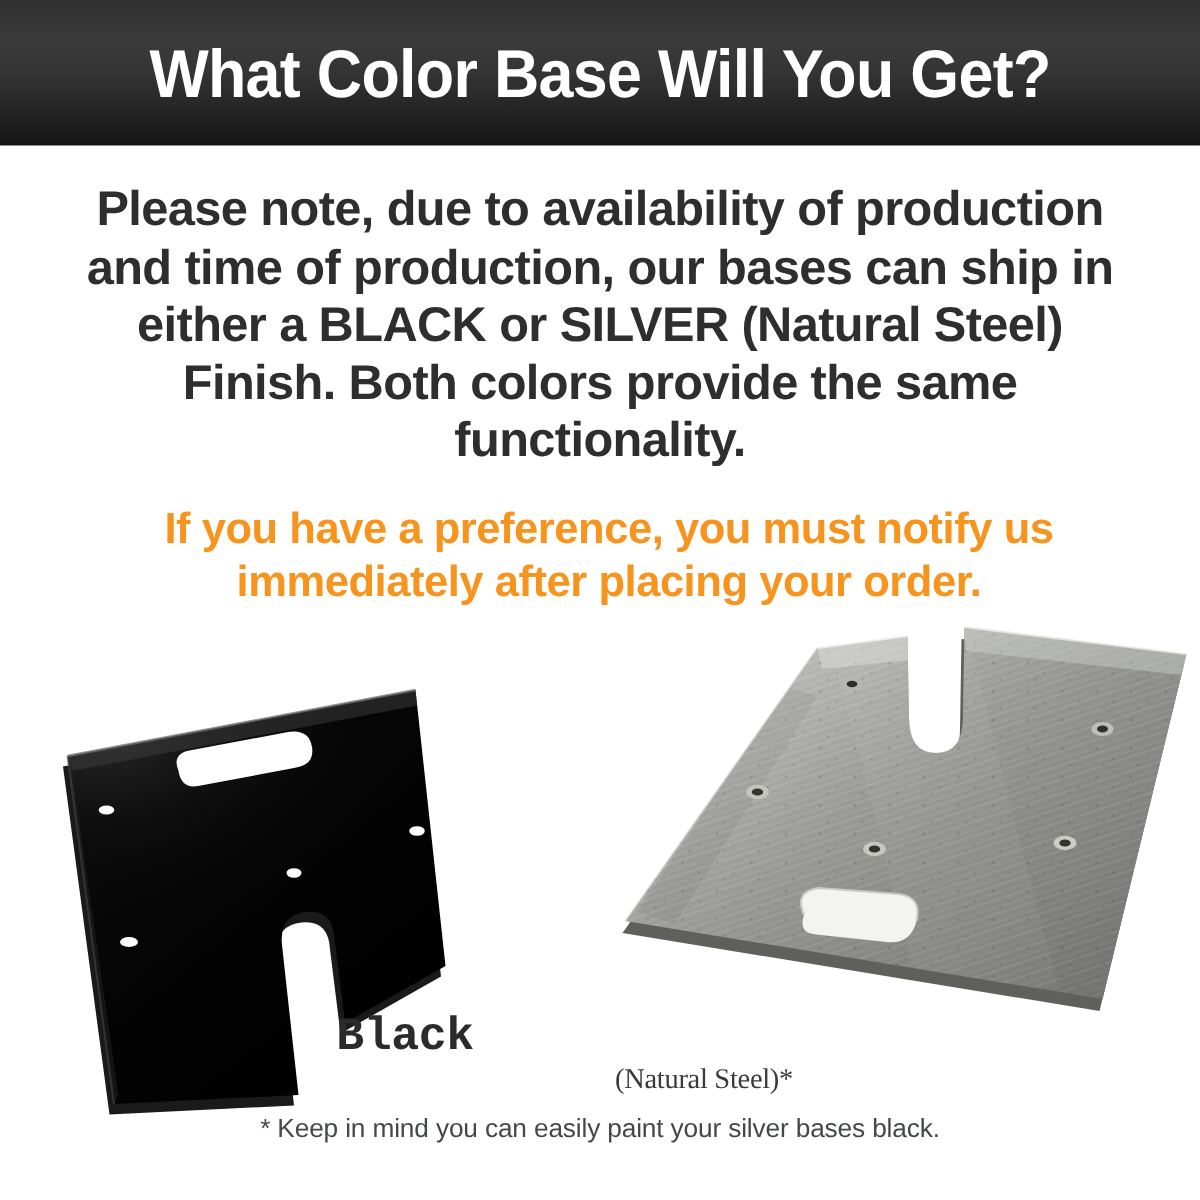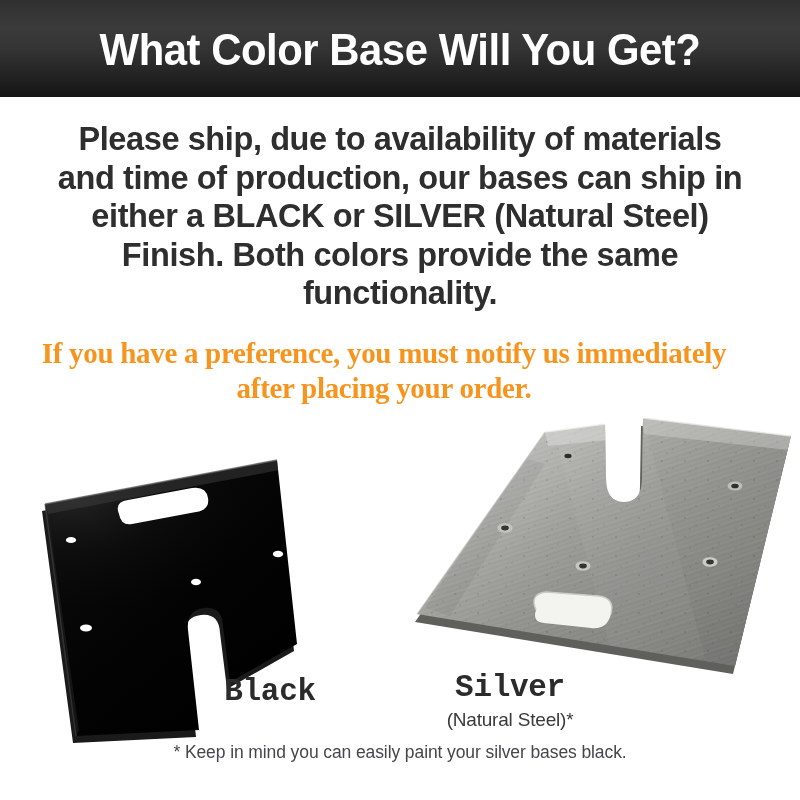--- a/index.html
+++ b/index.html
@@ -61,26 +61,26 @@
     color: #2e2e2e;
     font-family: "Liberation Sans", sans-serif;
     font-weight: bold;
     font-size: 32.5px;
     line-height: 38.5px;
     letter-spacing: -0.4px;
   }
 
   #preference-paragraph {
     position: absolute;
-    left: 24px;
+    left: 46px;
     top: 336px;
     width: 720px;
     text-align: center;
     color: #f7941d;
-    font-family: Liberation Serif, serif;
+    font-family: Liberation Sans, sans-serif;
     font-weight: bold;
     font-size: 29px;
     line-height: 35px;
     letter-spacing: -0.3px;
   }
 
   
   #photos {
     position: absolute;
     left: 0; top: 418px;
@@ -132,23 +132,22 @@
     left: 410px;
     top: 672px;
     width: 200px;
   }
 
   #silver-subcaption {
     position: absolute;
     left: 410px;
     top: 710px;
     width: 200px;
-    text-align: center;
     color: #3a3a3a;
-    font-family: Liberation Sans, sans-serif;
+    font-family: Liberation Serif, serif;
     font-weight: normal;
     font-size: 19px;
     line-height: 1;
     letter-spacing: -0.2px;
     white-space: nowrap;
   }
 
   #footnote {
     position: absolute;
     left: 0;
@@ -165,21 +164,21 @@
 </style>
 </head>
 <body>
 
 <div id="page">
 
   <div id="header-banner">
     <div id="header-title">What Color Base Will You Get?</div>
   </div>
 
-  <div id="note-paragraph">Please ship, due to availability of materials and time of production, our bases can ship in either a BLACK or SILVER (Natural Steel) Finish. Both colors provide the same functionality.</div>
+  <div id="note-paragraph">Please note, due to availability of production and time of production, our bases can ship in either a BLACK or SILVER (Natural Steel) Finish. Both colors provide the same functionality.</div>
 
   <div id="preference-paragraph">If you have a preference, you must notify us immediately after placing your order.</div>
 
   <div id="photos">
 
     <div class="plate-stage" id="black-plate-figure">
       <svg width="300" height="330" viewBox="0 0 300 330">
         <defs>
           <linearGradient id="blkGrad" x1="0" y1="0" x2="0.75" y2="1">
             <stop offset="0%" stop-color="#151515"></stop>
@@ -329,19 +328,18 @@
         <g>
           <ellipse cx="305" cy="144" rx="7.6" ry="4.8" fill="#cbccc7"></ellipse>
           <ellipse cx="305" cy="144" rx="3.8" ry="2.4" fill="#34352f"></ellipse>
         </g>
       </svg>
     </div>
   </div>
 
   <div class="caption-main" id="black-caption">Black</div>
 
-  <div class="caption-main" id="silver-caption">Silver</div>
 
   <div id="silver-subcaption">(Natural Steel)*</div>
 
   <div id="footnote">* Keep in mind you can easily paint your silver bases black.</div>
 
 </div>
 
 </body></html>

